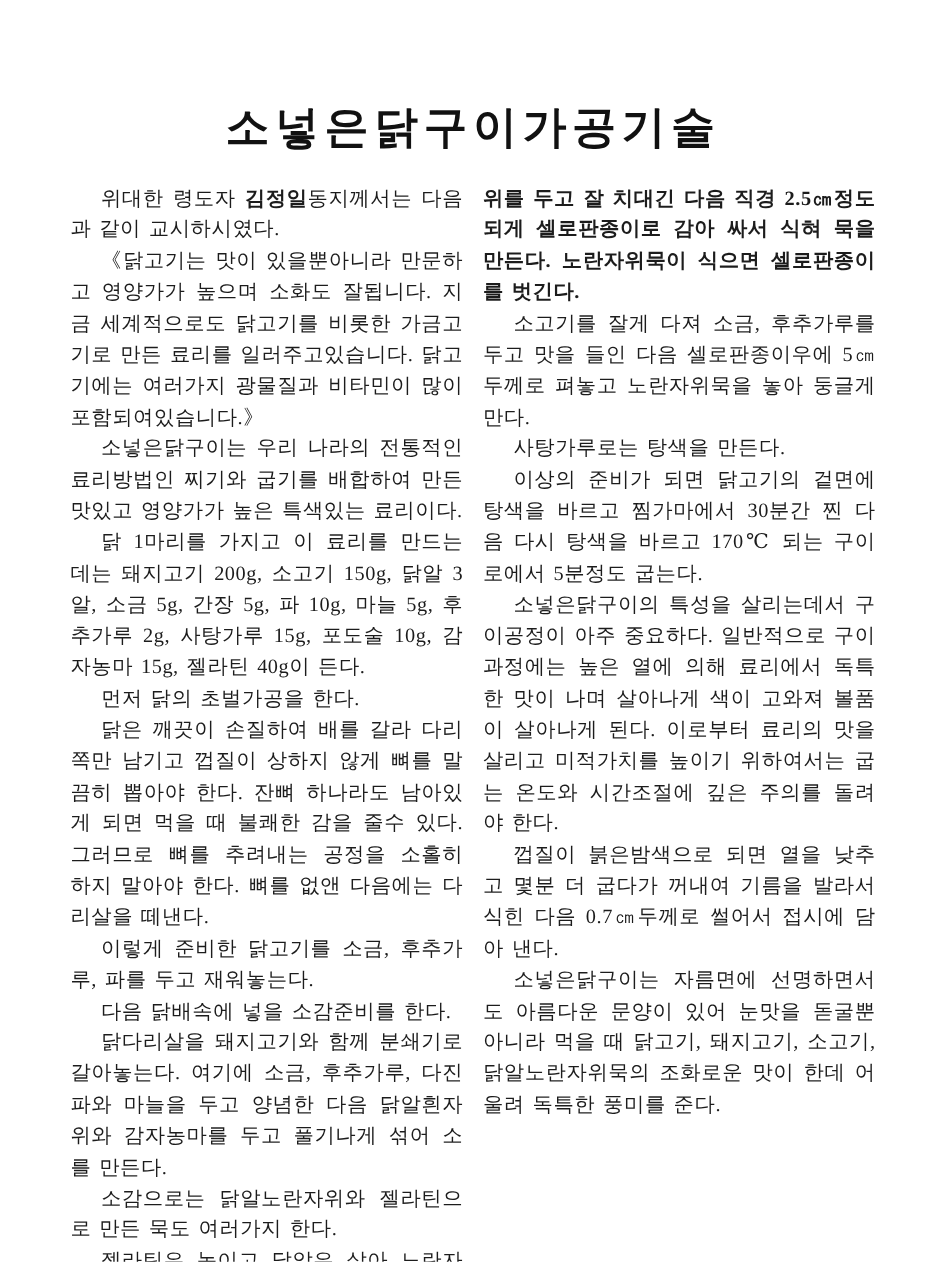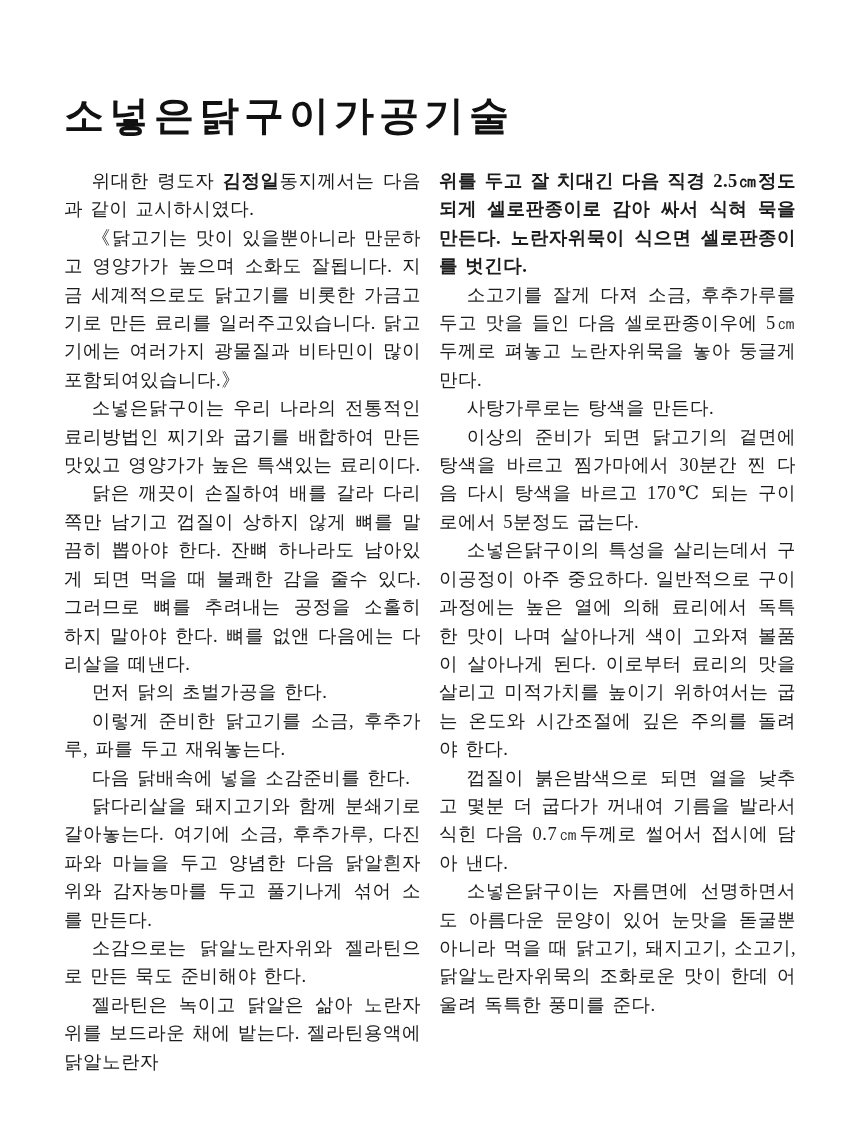--- a/index.html
+++ b/index.html
@@ -16,20 +16,21 @@
   }
   .sheet {
     box-sizing: border-box;
     width: 860px;
     height: 1147px;
     padding: 0 64px;
     background: #ffffff;
   }
   .article-title {
     margin: 88px 0 24px 0;
+    text-align: center;
     font-family: "Liberation Sans", "DejaVu Sans", sans-serif;
     font-weight: 700;
     font-size: 40px;
     letter-spacing: 5px;
     color: #111111;
     white-space: nowrap;
   }
   .cols {
     display: flex;
     gap: 18px;
@@ -66,26 +67,27 @@
 
 <div class="sheet">
 
   <h1 class="article-title">소넣은닭구이가공기술</h1>
 
   <div class="cols main">
     <div class="col">
       <p><span>위대한 령도자 </span><span class="leader-name">김정일</span><span>동지께서는 다음과 같이 교시하시였다.</span></p>
       <p>《닭고기는 맛이 있을뿐아니라 만문하고 영양가가 높으며 소화도 잘됩니다. 지금 세계적으로도 닭고기를 비롯한 가금고기로 만든 료리를 일러주고있습니다. 닭고기에는 여러가지 광물질과 비타민이 많이 포함되여있습니다.》</p>
       <p>소넣은닭구이는 우리 나라의 전통적인 료리방법인 찌기와 굽기를 배합하여 만든 맛있고 영양가가 높은 특색있는 료리이다.</p>
+      <p>닭 1마리를 가지고 이 료리를 만드는데는 돼지고기 200g, 소고기 150g, 닭알 3알, 소금 5g, 간장 5g, 파 10g, 마늘 5g, 후추가루 2g, 사탕가루 15g, 포도술 10g, 감자농마 15g, 젤라틴 40g이 든다.</p>
+      <p>먼저 닭의 초벌가공을 한다.</p>
       <p>닭은 깨끗이 손질하여 배를 갈라 다리쪽만 남기고 껍질이 상하지 않게 뼈를 말끔히 뽑아야 한다. 잔뼈 하나라도 남아있게 되면 먹을 때 불쾌한 감을 줄수 있다. 그러므로 뼈를 추려내는 공정을 소홀히 하지 말아야 한다. 뼈를 없앤 다음에는 다리살을 떼낸다.</p>
-      <p>먼저 닭의 초벌가공을 한다.</p>
       <p>이렇게 준비한 닭고기를 소금, 후추가루, 파를 두고 재워놓는다.</p>
       <p>다음 닭배속에 넣을 소감준비를 한다.</p>
       <p>닭다리살을 돼지고기와 함께 분쇄기로 갈아놓는다. 여기에 소금, 후추가루, 다진 파와 마늘을 두고 양념한 다음 닭알흰자위와 감자농마를 두고 풀기나게 섞어 소를 만든다.</p>
-      <p>소감으로는 닭알노란자위와 젤라틴으로 만든 묵도 준비해야 한다.</p>
+      <p>소감으로는 닭알노란자위와 젤라틴으로 만든 묵도 여러가지 한다.</p>
       <p>젤라틴은 녹이고 닭알은 삶아 노란자위를 보드라운 채에 밭는다. 젤라틴용액에 닭알노란자</p>
     </div>
     <div class="col">
       <p class="no-indent">위를 두고 잘 치대긴 다음 직경 2.5㎝정도 되게 셀로판종이로 감아 싸서 식혀 묵을 만든다. 노란자위묵이 식으면 셀로판종이를 벗긴다.</p>
       <p>소고기를 잘게 다져 소금, 후추가루를 두고 맛을 들인 다음 셀로판종이우에 5㎝두께로 펴놓고 노란자위묵을 놓아 둥글게 만다.</p>
       <p>사탕가루로는 탕색을 만든다.</p>
       <p>이상의 준비가 되면 닭고기의 겉면에 탕색을 바르고 찜가마에서 30분간 찐 다음 다시 탕색을 바르고 170℃ 되는 구이로에서 5분정도 굽는다.</p>
       <p>소넣은닭구이의 특성을 살리는데서 구이공정이 아주 중요하다. 일반적으로 구이과정에는 높은 열에 의해 료리에서 독특한 맛이 나며 살아나게 색이 고와져 볼품이 살아나게 된다. 이로부터 료리의 맛을 살리고 미적가치를 높이기 위하여서는 굽는 온도와 시간조절에 깊은 주의를 돌려야 한다.</p>
       <p>껍질이 붉은밤색으로 되면 열을 낮추고 몇분 더 굽다가 꺼내여 기름을 발라서 식힌 다음 0.7㎝두께로 썰어서 접시에 담아 낸다.</p>
       <p>소넣은닭구이는 자름면에 선명하면서도 아름다운 문양이 있어 눈맛을 돋굴뿐 아니라 먹을 때 닭고기, 돼지고기, 소고기, 닭알노란자위묵의 조화로운 맛이 한데 어울려 독특한 풍미를 준다.</p>

